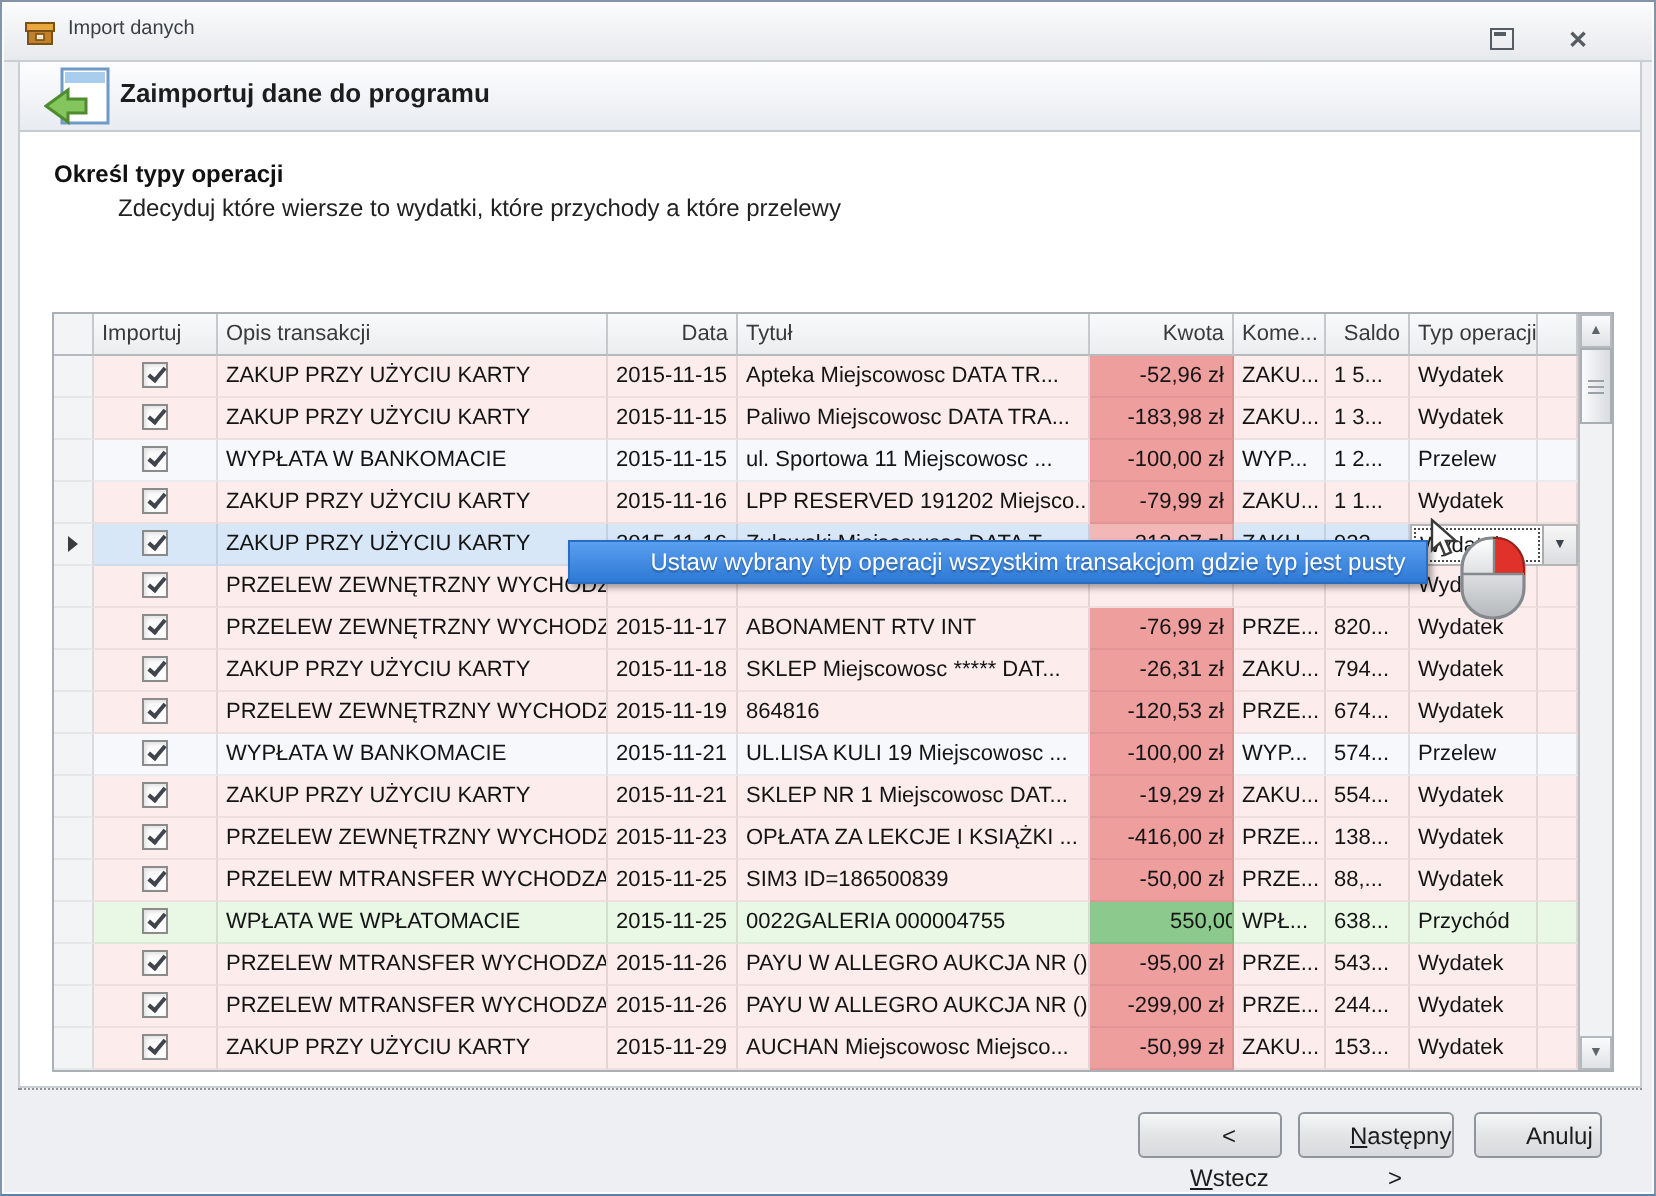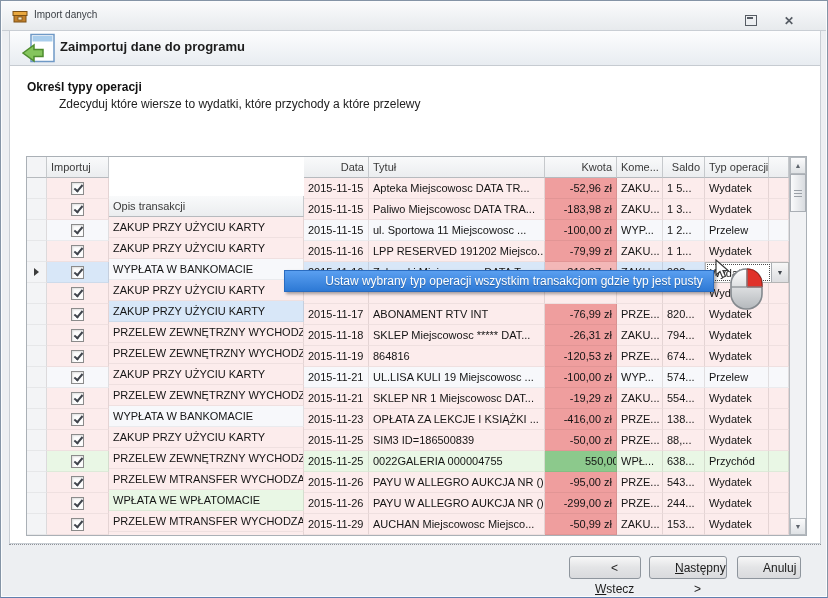--- a/index.html
+++ b/index.html
@@ -28,21 +28,21 @@
   #grid{position:absolute;left:25px;top:155px;width:781px;height:380px;background:#fff;
     border:1px solid #aab0b6;box-sizing:border-box;font-size:11px;color:#141414;overflow:hidden;}
   #gbody{position:absolute;left:0;top:0;right:17px;bottom:0;}
   .grid-row,#ghead{display:flex;height:21px;box-sizing:border-box;}
   #ghead .cell{background:linear-gradient(180deg,#f9fafb,#ebedef);border-right:1px solid #c6c9cc;
     border-bottom:1px solid #b6babe;color:#3a3a3a;}
   .cell{box-sizing:border-box;height:21px;line-height:20px;padding:0 4px;white-space:nowrap;overflow:hidden;
     border-right:1px solid rgba(90,70,70,0.14);border-bottom:1px solid rgba(0,0,0,0.05);}
   .c0{width:20px;flex:none;background:#f3f4f6 !important;padding:0 2px;}
   .c1{width:62px;flex:none;text-align:center;padding-top:3px;}
-  .c2{width:195px;flex:none;margin-top:39px;}
+  .c2{width:195px;flex:none;}
   .c3{width:65px;flex:none;text-align:left;}
   .c4{width:176px;flex:none;}
   .c5{width:72px;flex:none;text-align:right;}
   .c6{width:46px;flex:none;}
   .c7{width:42px;flex:none;}
   .c8{width:64px;flex:none;}
   .c9{flex:1;}
   #ghead .c3,#ghead .c5,#ghead .c7{text-align:right;}
   #ghead .c1{text-align:left;padding-top:0;}
   .kind-wydatek .cell{background:#fcecec;}

